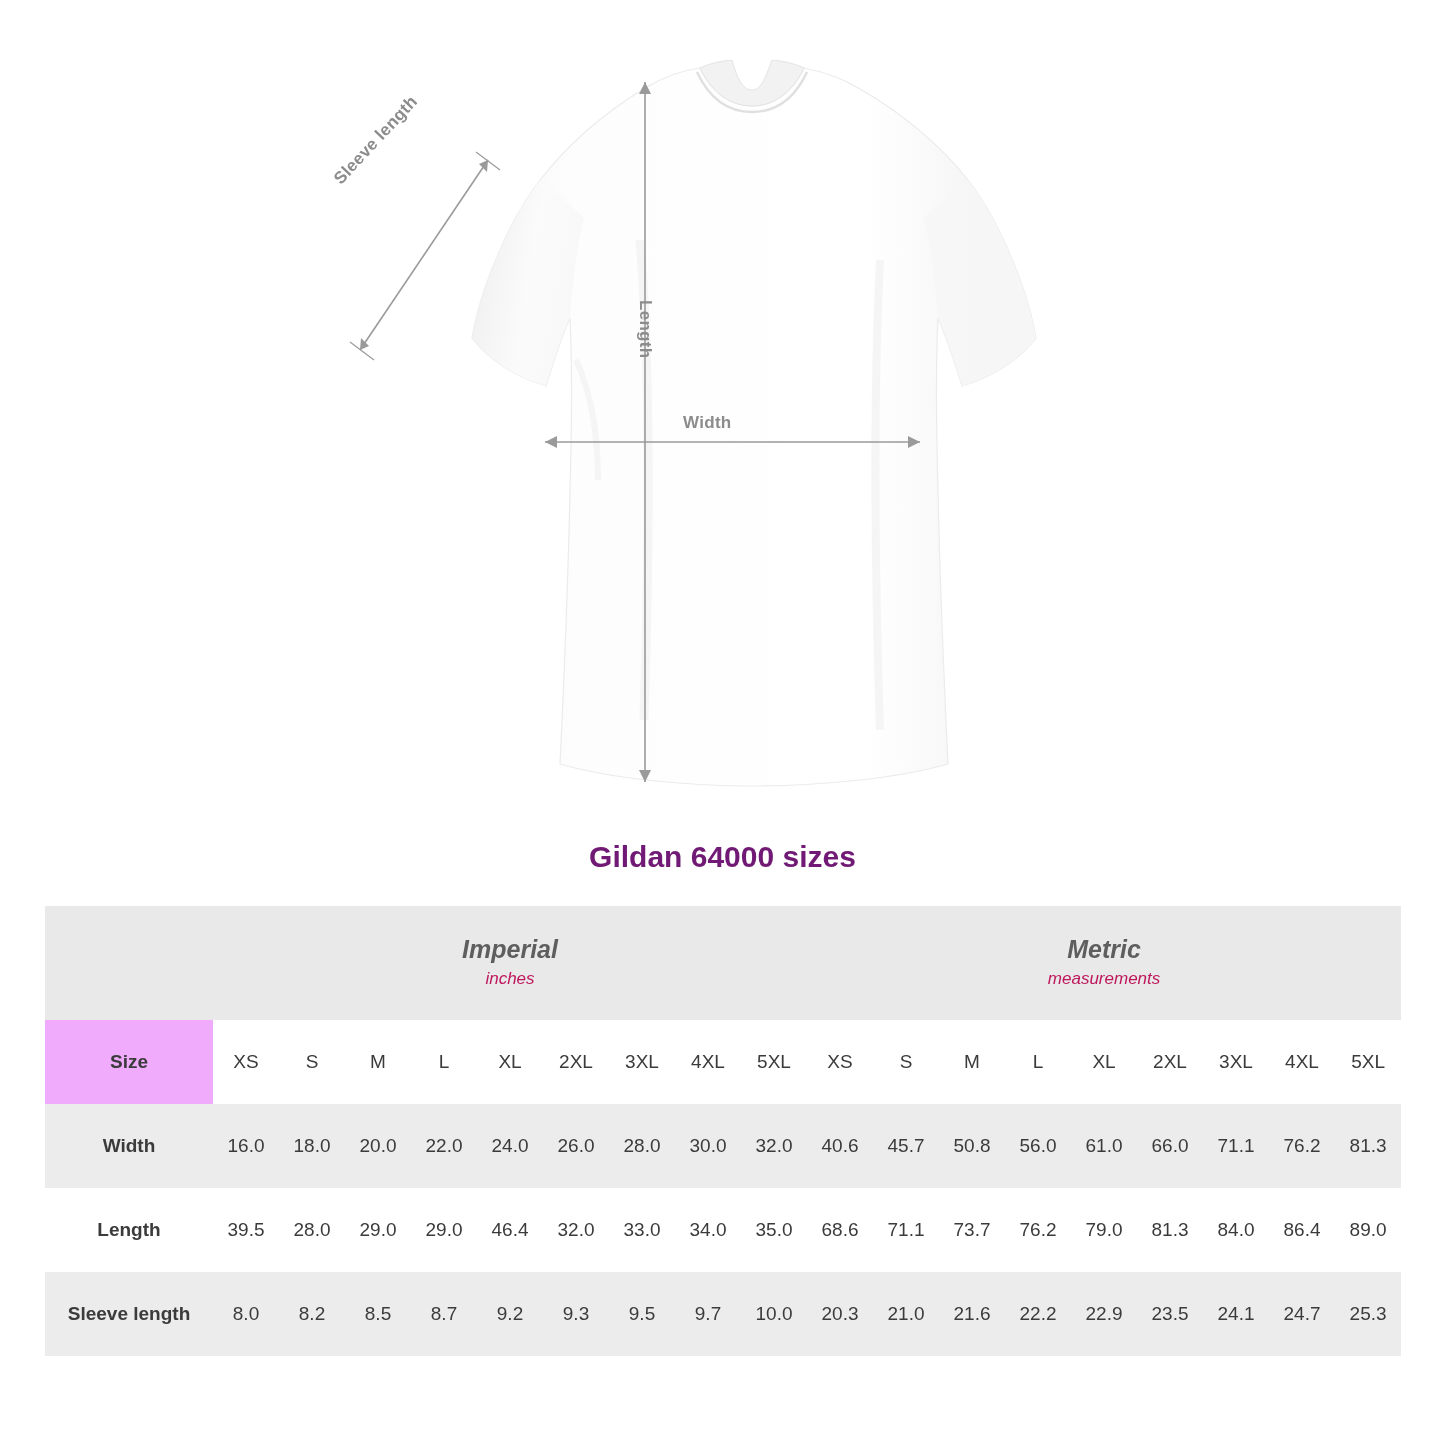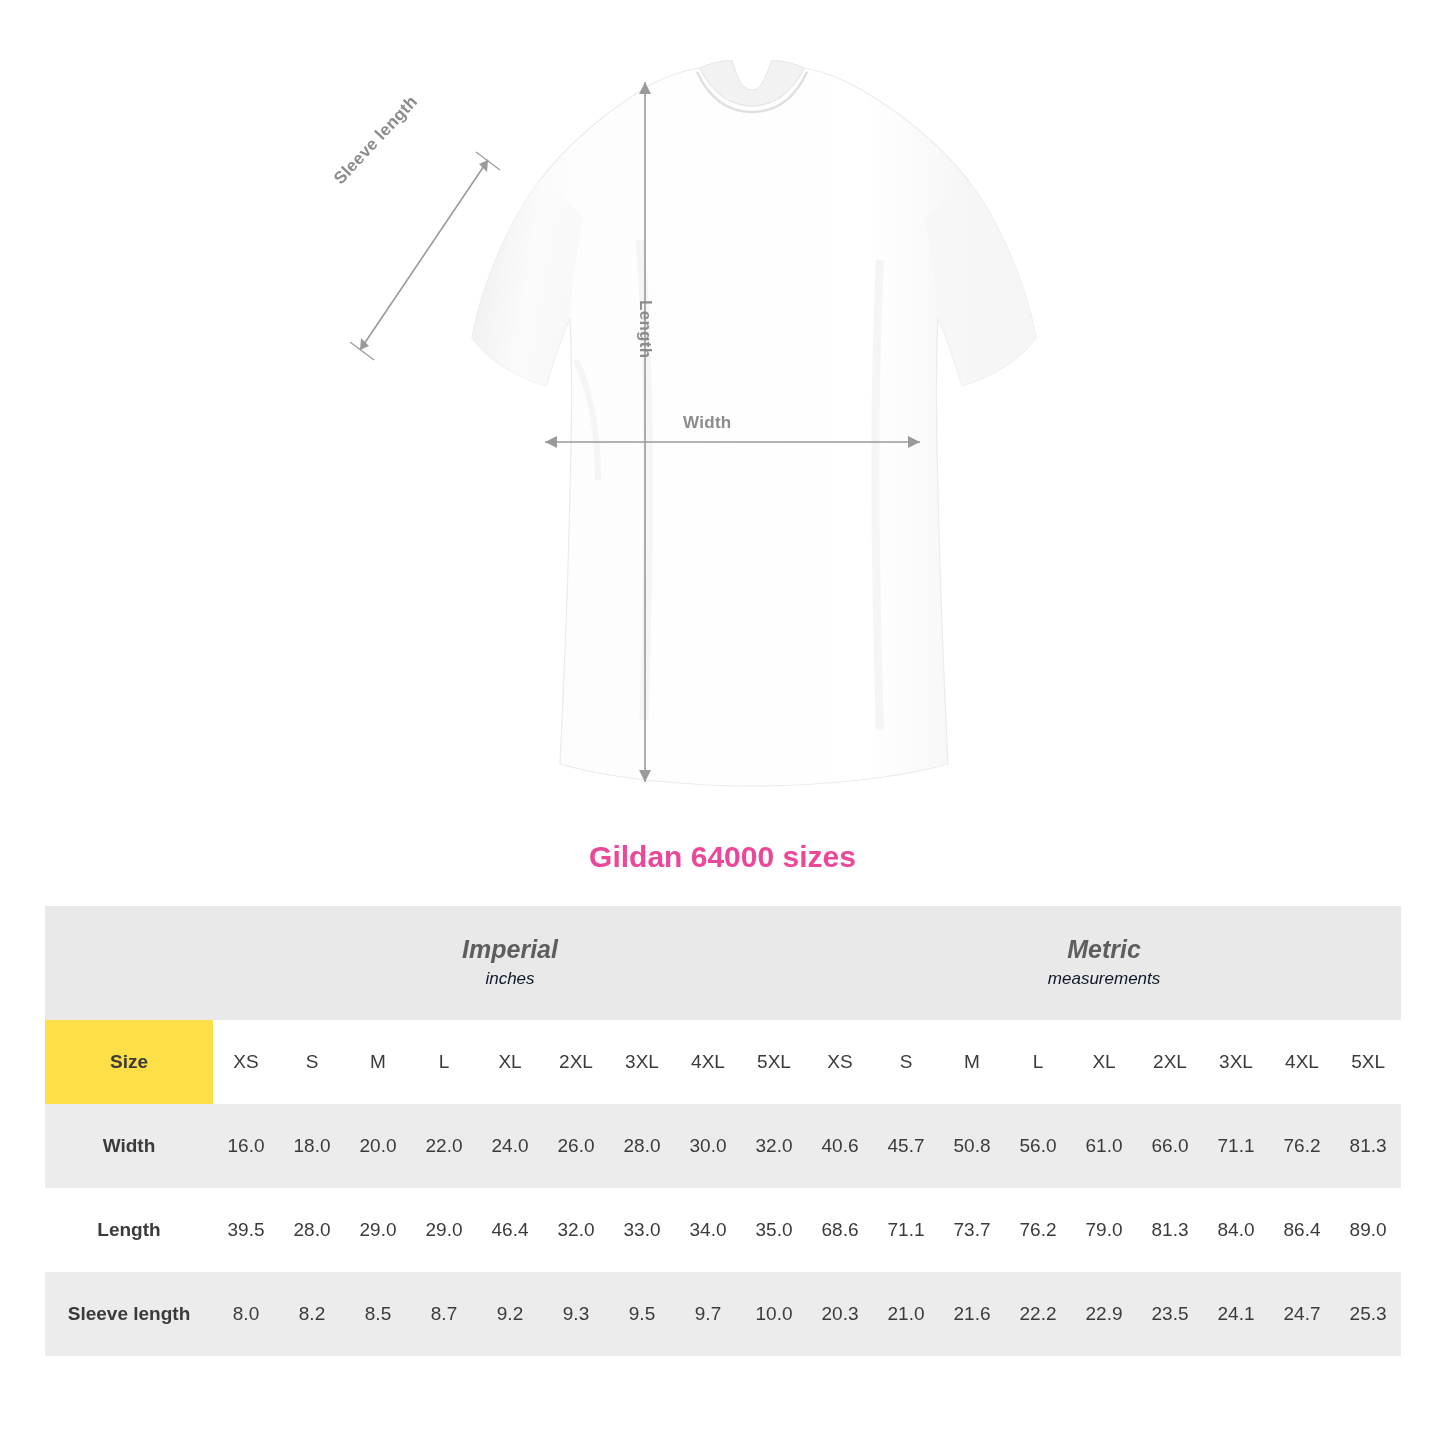--- a/index.html
+++ b/index.html
@@ -62,21 +62,21 @@
   }
 
   
   .title-block {
     text-align: center;
     margin-top: 10px;
   }
   .chart-title {
     font-size: 30px;
     font-weight: bold;
-    color: #ec4899;
+    color: #701a75;
     margin: 0 0 14px 0;
   }
   .chart-note {
     font-size: 17px;
     font-style: italic;
     color: #6f6f6f;
     margin: 0;
   }
 
   
@@ -102,33 +102,33 @@
   .unit-name {
     font-size: 25px;
     font-style: italic;
     font-weight: bold;
     color: #5e5e5e;
     line-height: 1.25;
   }
   .unit-sub {
     font-size: 17px;
     font-style: italic;
-    color: #0f172a;
+    color: #be185d;
     line-height: 1.6;
   }
   .row-head {
     font-weight: bold;
     font-size: 20px;
     color: #3b3b3b;
   }
   tr.band-light td { background: #ffffff; }
   tr.band-dark td { background: #ececec; }
   tr.size-row td { height: 82px; }
   tr.head-row td { height: 82px; background: #ffffff; }
-  tr.head-row td.row-head { background: #fde047; }
+  tr.head-row td.row-head { background: #f0abfc; }
   .col-label { width: 168px; }
   .col-val { width: 66px; }
 </style>
 </head>
 <body>
 
 <div class="illustration">
   <div class="shirt-wrap">
     <svg class="shirt-svg" width="760" height="760" viewBox="0 0 760 760">
       <defs>

